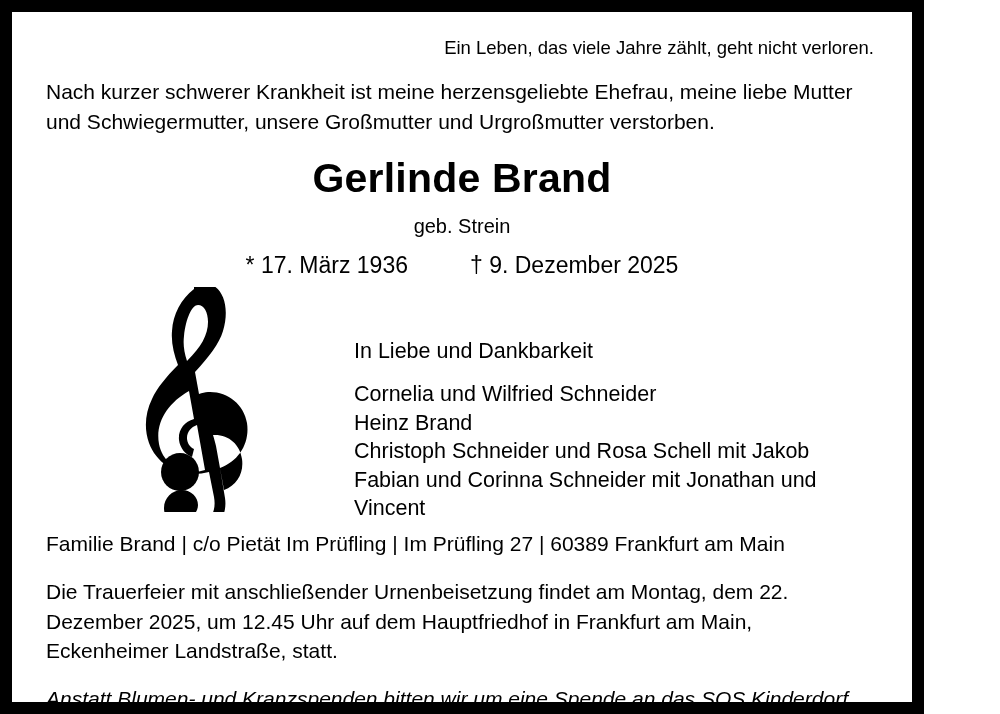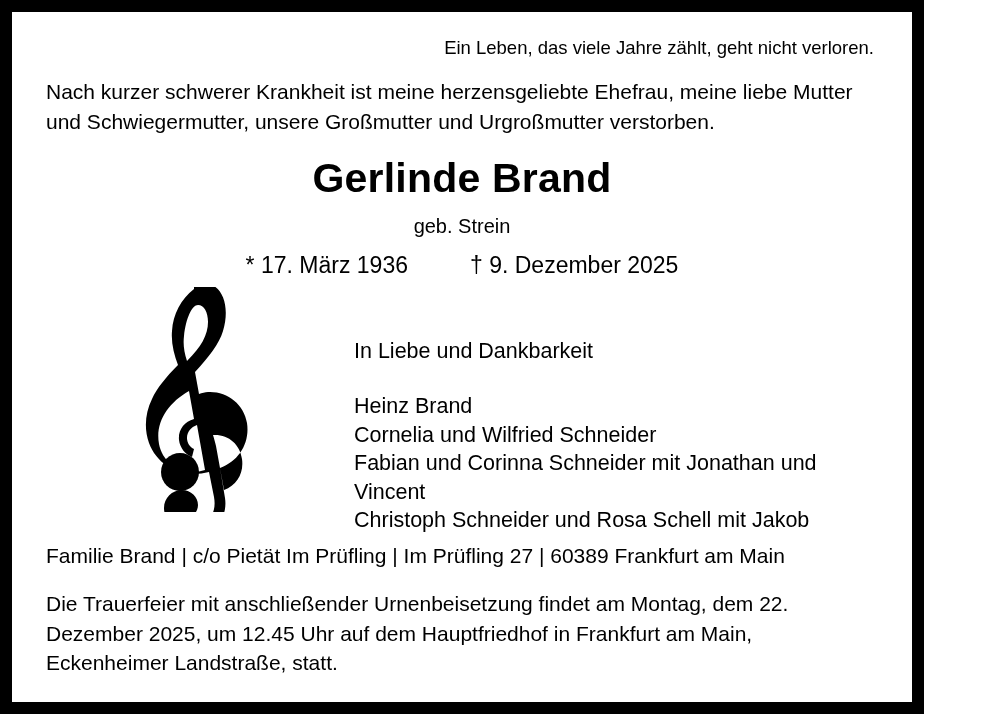--- a/index.html
+++ b/index.html
@@ -67,21 +67,21 @@
     top: 8px;
     width: 130px;
     height: 225px;
   }
   .survivors {
     margin-left: 308px;
     padding-top: 60px;
   }
   .survivors .dedication {
     font-size: 21.5px;
-    margin-bottom: 28px;
+    margin-bottom: 16px;
   }
   .survivors .family-line {
     font-size: 21.5px;
     line-height: 1.33;
   }
   .footer {
     margin-top: 6px;
   }
   .footer p {
     margin: 0 0 18px 0;
@@ -160,24 +160,24 @@
                    c2 14 -5 26 -18 31
                    l-8 -44
                    c-1 -4 -2 -8 -3 -11z"></path>
           <circle cx="46" cy="185" r="19"></circle>
         </g>
       </svg>
     </div>
 
     <div class="survivors">
       <div class="dedication">In Liebe und Dankbarkeit</div>
+      <div class="family-line">Cornelia und Wilfried Schneider</div>
       <div class="family-line">Heinz Brand</div>
-      <div class="family-line">Cornelia und Wilfried Schneider</div>
+      <div class="family-line">Christoph Schneider und Rosa Schell mit Jakob</div>
       <div class="family-line">Fabian und Corinna Schneider mit Jonathan und Vincent</div>
-      <div class="family-line">Christoph Schneider und Rosa Schell mit Jakob</div>
     </div>
 
   </div>
 
   <div class="footer">
     <p>Familie Brand | c/o Pietät Im Prüfling | Im Prüfling 27 | 60389 Frankfurt am Main</p>
     <p>Die Trauerfeier mit anschließender Urnenbeisetzung findet am Montag, dem 22. Dezember 2025, um 12.45 Uhr auf dem Hauptfriedhof in Frankfurt am Main, Eckenheimer Landstraße, statt.</p>
     <p>Anstatt Blumen- und Kranzspenden bitten wir um eine Spende an das SOS Kinderdorf e.V., DE51 3702 0500 7840 4635 27 | Sozialbank | Kennwort: Gerlinde Brand</p>
   </div>
 

